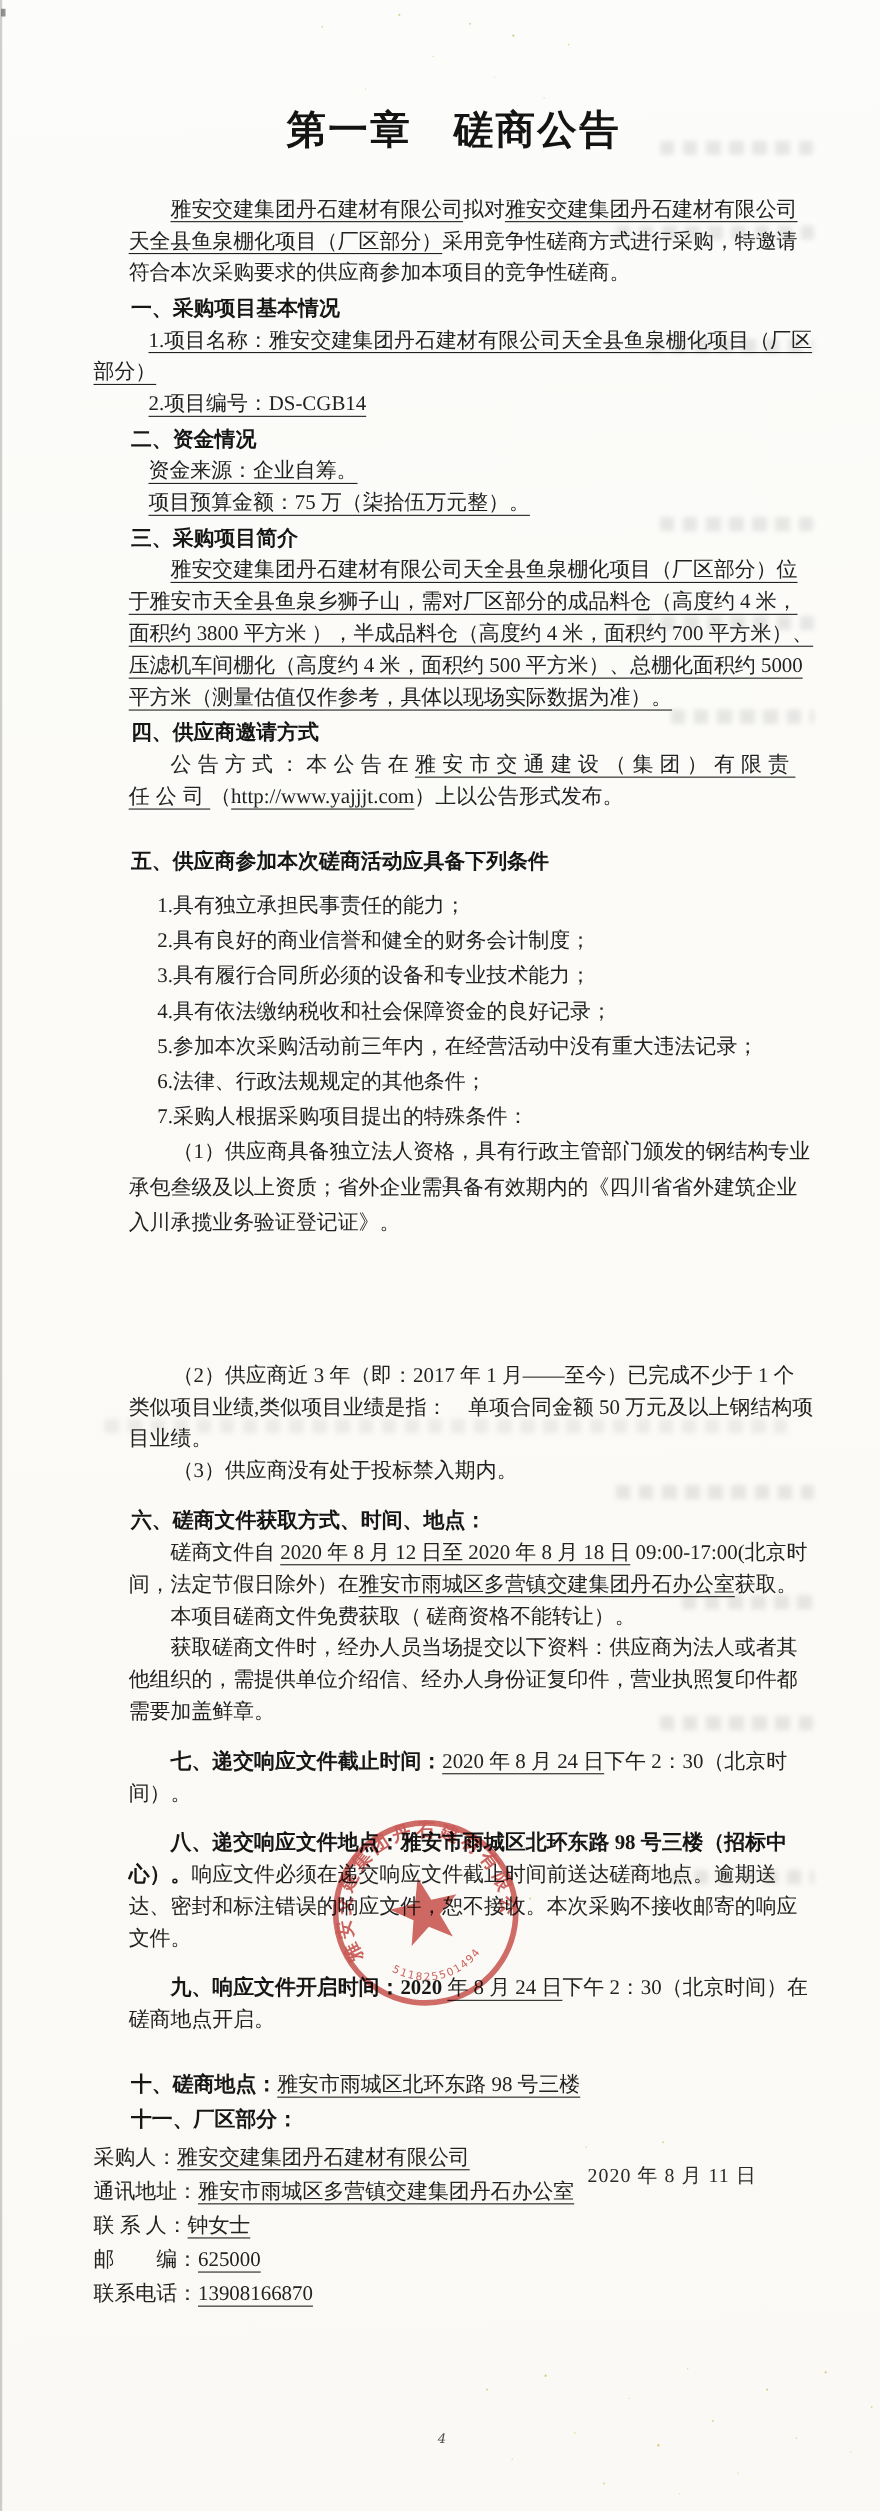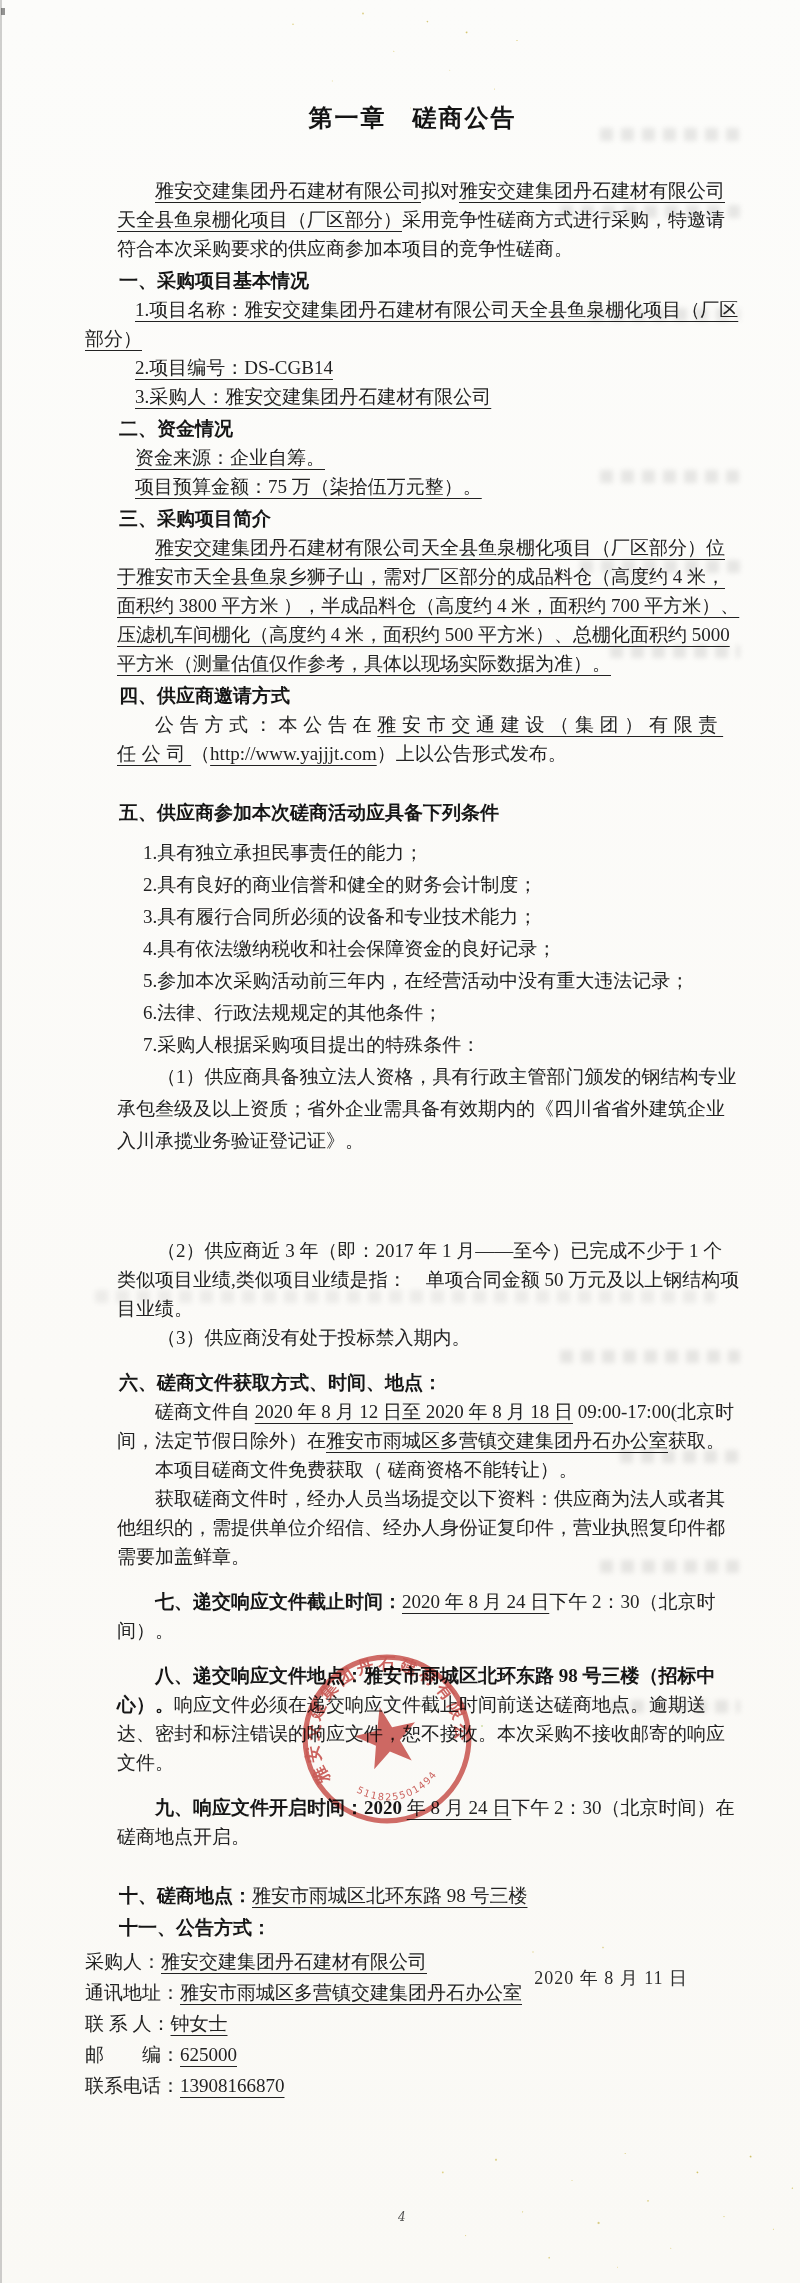--- a/index.html
+++ b/index.html
@@ -11,21 +11,21 @@
     color:#222;
   }
   .edge-left{position:absolute;left:0;top:0;width:2px;height:100%;background:rgba(90,90,90,.28);}
   .corner-mark{position:absolute;left:1px;top:8px;width:4px;height:7px;background:rgba(60,60,60,.55);}
 
   .content{position:absolute;left:85px;width:655px;font-size:19px;line-height:29px;}
   #page1{top:100px;}
   #page2{top:1236px;}
 
   .doc-title{
-    font-size:24px;font-weight:bold;text-align:center;letter-spacing:2px;
+    font-size:36px;font-weight:bold;text-align:center;letter-spacing:2px;
     color:#141414;margin:0 0 40px 0;line-height:36px;
   }
   p{margin:0;}
   .para{ text-indent:38px;margin-left:32px; }
   .hang{ text-indent:50px; }
   .heading{ font-weight:bold; color:#161616; padding-left:34px; margin-top:3px;}
   .u{ text-decoration:underline; text-underline-offset:5px; text-decoration-thickness:1px; }
   .b{ font-weight:bold; color:#161616;}
   .sp{ letter-spacing:.3em; }
   .clist p{ text-indent:58px; line-height:32px;font-family:Liberation Serif, serif;}
@@ -124,21 +124,20 @@
 
   <div class="content" id="page1">
 
     <h1 class="doc-title">第一章　磋商公告</h1>
 
     <p class="para"><span class="u">雅安交建集团丹石建材有限公司</span><span>拟对</span><span class="u">雅安交建集团丹石建材有限公司天全县鱼泉棚化项目（厂区部分）</span><span>采用竞争性磋商方式进行采购，特邀请符合本次采购要求的供应商参加本项目的竞争性磋商。</span></p>
 
     <p class="heading">一、采购项目基本情况</p>
     <p class="hang u">1.项目名称：雅安交建集团丹石建材有限公司天全县鱼泉棚化项目（厂区部分）</p>
     <p class="hang u">2.项目编号：DS-CGB14</p>
-    <p class="hang u">3.采购人：雅安交建集团丹石建材有限公司</p>
 
     <p class="heading">二、资金情况</p>
     <p class="hang u">资金来源：企业自筹。</p>
     <p class="hang u">项目预算金额：75 万（柒拾伍万元整）。</p>
 
     <p class="heading">三、采购项目简介</p>
     <p class="para u">雅安交建集团丹石建材有限公司天全县鱼泉棚化项目（厂区部分）位于雅安市天全县鱼泉乡狮子山，需对厂区部分的成品料仓（高度约 4 米，面积约 3800 平方米 ），半成品料仓（高度约 4 米，面积约 700 平方米）、压滤机车间棚化（高度约 4 米，面积约 500 平方米）、总棚化面积约 5000 平方米（测量估值仅作参考，具体以现场实际数据为准）。</p>
 
     <p class="heading">四、供应商邀请方式</p>
     <p class="para"><span class="sp">公告方式：本公告在</span><span class="u sp">雅安市交通建设（集团）有限责任公司</span><span>（</span><span class="u">http://www.yajjjt.com</span><span>）上以公告形式发布。</span></p>
@@ -169,21 +168,21 @@
     <p class="para">获取磋商文件时，经办人员当场提交以下资料：供应商为法人或者其他组织的，需提供单位介绍信、经办人身份证复印件，营业执照复印件都需要加盖鲜章。</p>
 
     <p class="para gap-top"><span class="b">七、递交响应文件截止时间：</span><span class="u">2020 年 8 月 24 日</span><span>下午 2：30（北京时间）。</span></p>
 
     <p class="para gap-top"><span class="b">八、递交响应文件地点：雅安市雨城区北环东路 98 号三楼（招标中心）。</span><span>响应文件必须在递交响应文件截止时间前送达磋商地点。逾期送达、密封和标注错误的响应文件，恕不接收。本次采购不接收邮寄的响应文件。</span></p>
 
     <p class="para gap-top"><span class="b">九、响应文件开启时间：2020 </span><span class="u">年 8 月 24 日</span><span>下午 2：30（北京时间）在磋商地点开启。</span></p>
 
     <p class="gap-top-lg" style="padding-left:34px;"><span class="b">十、磋商地点：</span><span class="u">雅安市雨城区北环东路 98 号三楼</span></p>
 
-    <p class="heading">十一、公告方式：</p>
+    <p class="heading">十一、厂区部分：</p>
     <div class="contact-block">
       <p class="row"><span>采购人：</span><span class="u">雅安交建集团丹石建材有限公司</span></p>
       <p class="row"><span>通讯地址：</span><span class="u">雅安市雨城区多营镇交建集团丹石办公室</span></p>
       <p class="row"><span>联 系 人：</span><span class="u">钟女士</span></p>
       <p class="row"><span>邮　　编：</span><span class="u">625000</span></p>
       <p class="row"><span>联系电话：</span><span class="u">13908166870</span></p>
     </div>
   </div>
 
   <div class="seal">

